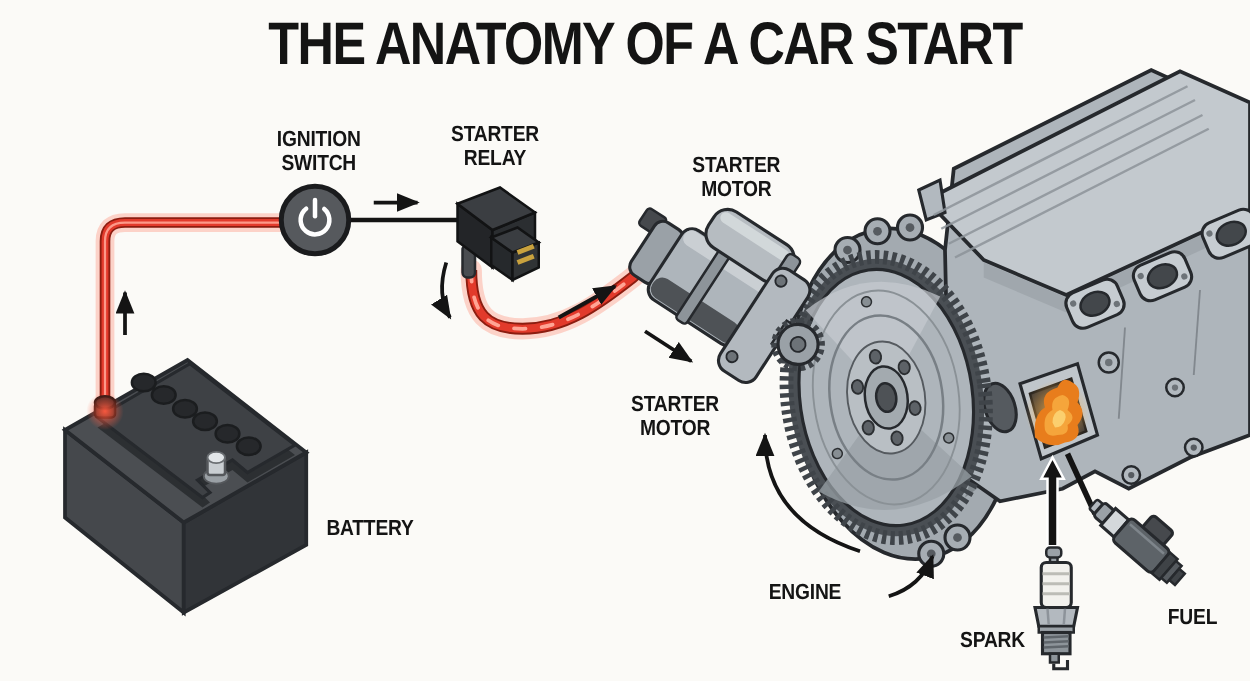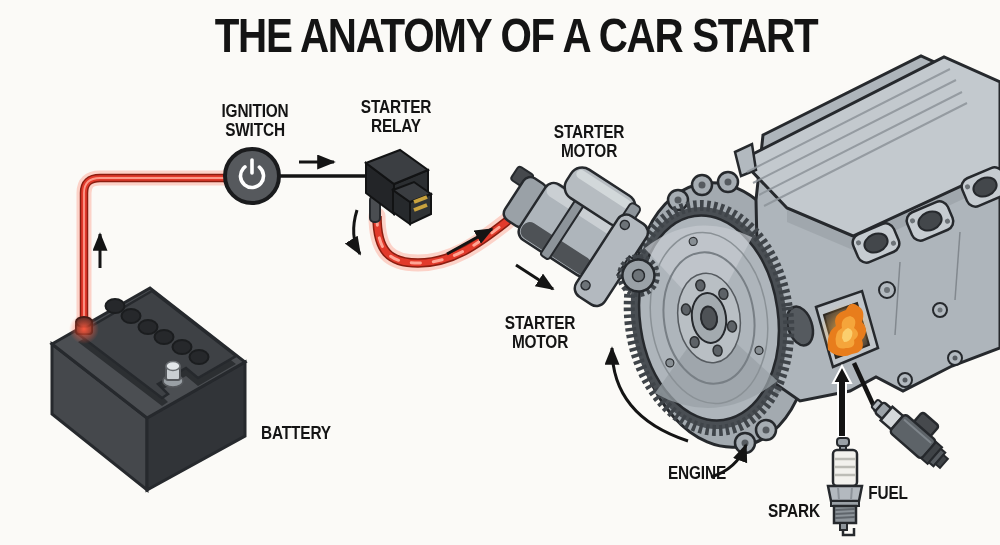--- a/index.html
+++ b/index.html
@@ -261,18 +261,18 @@
 
 <div class="lbl" style="left:255px;top:121px"><span>IGNITION
 SWITCH</span></div>
 <div class="lbl title" style="left:516px;top:36px"><span>THE ANATOMY OF A CAR START</span></div>
 <div class="lbl" style="left:396px;top:117px"><span>STARTER
 RELAY</span></div>
 <div class="lbl" style="left:589px;top:142px"><span>STARTER
 MOTOR</span></div>
 <div class="lbl" style="left:540px;top:333px"><span>STARTER
 MOTOR</span></div>
-<div class="lbl" style="left:296px;top:434px"><span>BATTERY</span></div>
-<div class="lbl" style="left:697px;top:474px"><span>ENGINE</span></div>
+<div class="lbl" style="left:296px;top:423px"><span>BATTERY</span></div>
+<div class="lbl" style="left:644px;top:474px"><span>ENGINE</span></div>
 <div class="lbl" style="left:794px;top:512px"><span>SPARK</span></div>
-<div class="lbl" style="left:888px;top:494px"><span>FUEL</span></div>
+<div class="lbl" style="left:954px;top:494px"><span>FUEL</span></div>
 
 </div>
 
 </body></html>

